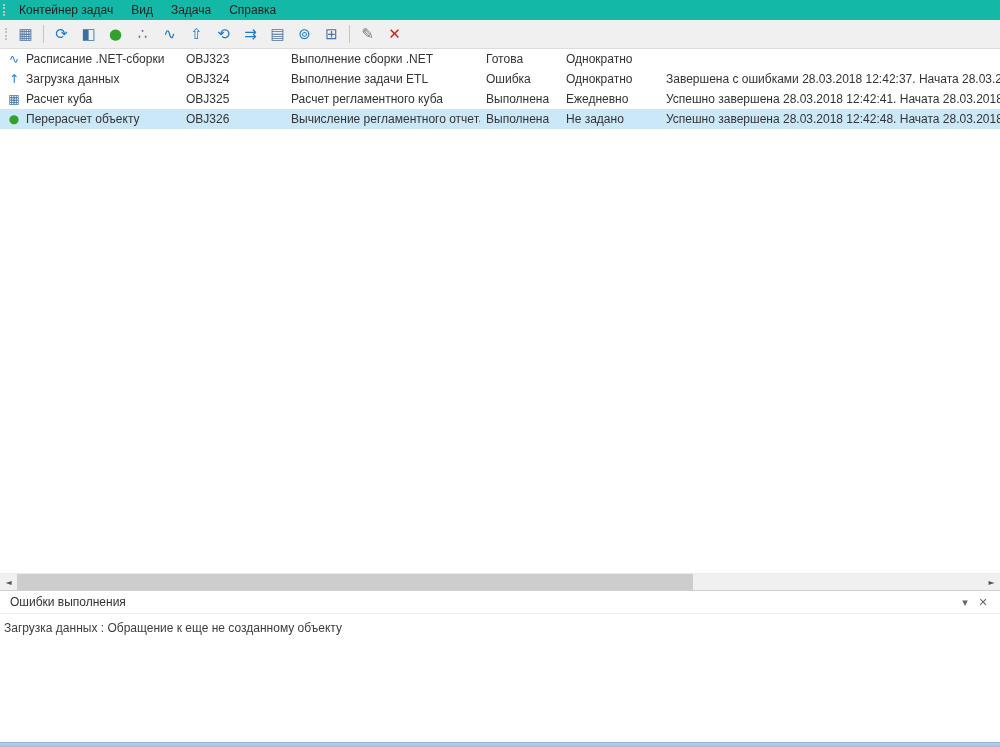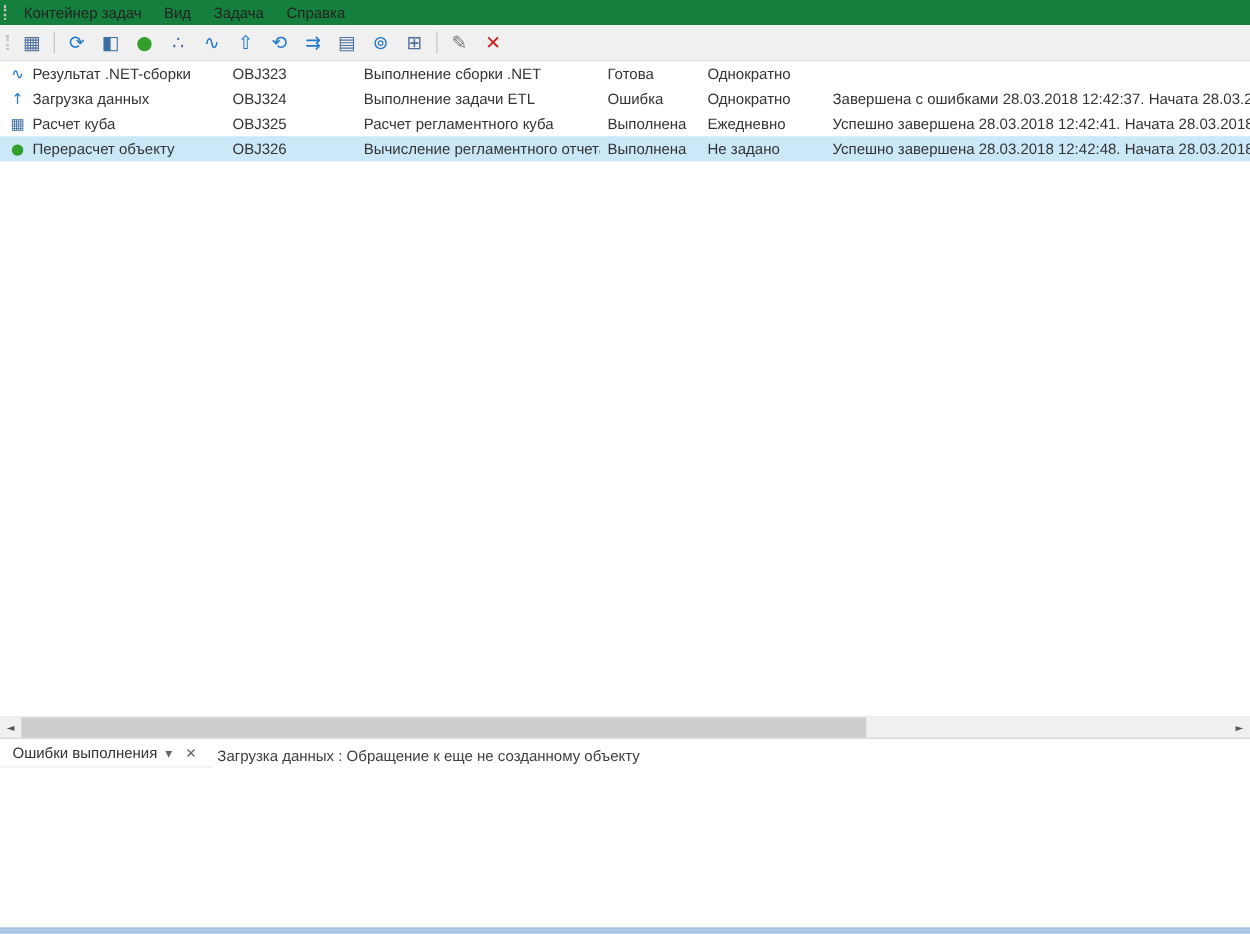--- a/index.html
+++ b/index.html
@@ -5,21 +5,21 @@
   * { box-sizing: border-box; }
   html,body { margin:0; padding:0; }
   body {
     width:1000px; height:747px; overflow:hidden;
     font-family:"Liberation Sans", sans-serif;
     font-size:12px; color:#333; background:#fff;
   }
   .app { display:flex; flex-direction:column; width:1000px; height:747px; background:#f0f0f0; }
 
   
-  .menubar { height:20px; background:#15803d; display:flex; align-items:center; flex:0 0 auto; }
+  .menubar { height:20px; background:#14b8a6; display:flex; align-items:center; flex:0 0 auto; }
   .grip { width:0; height:12px; border-left:2px dotted #c3c3c3; margin:0 5px 0 3px; }
   .menu-item { padding:2px 9px; cursor:default; color:#222; white-space:nowrap; }
 
   
   .toolbar { height:28px; background:#f0f0f0; display:flex; align-items:center; padding:0 2px; flex:0 0 auto; }
   .tb { width:27px; height:24px; border:0; background:transparent; display:flex; align-items:center; justify-content:center; font-size:15px; line-height:1; padding:0; cursor:default; font-family:"DejaVu Sans",sans-serif; }
   .tb-sep { width:0; height:18px; border-left:1px solid #c6c6c6; margin:0 4px; }
 
   
   .grid { height:542px; background:#fff; display:flex; flex-direction:column; border-top:1px solid #dcdcdc; flex:0 0 auto; }
@@ -38,21 +38,21 @@
   .cell.c-name { display:flex; align-items:center; gap:5px; padding-left:7px; }
   .row-icon { width:14px; flex:0 0 auto; text-align:center; font-size:12px; font-family:"DejaVu Sans",sans-serif; }
 
   
   .hscroll { height:17px; background:#f0f0f0; display:flex; flex:0 0 auto; border-top:1px solid #eaeaea; }
   .sb-btn { width:17px; height:16px; display:flex; align-items:center; justify-content:center; font-size:8px; color:#555; font-family:"DejaVu Sans",sans-serif; cursor:default; }
   .sb-track { flex:1 1 auto; position:relative; }
   .sb-thumb { position:absolute; left:0; top:0; height:16px; width:70%; background:#cdcdcd; }
 
   
-  .errors-panel { flex:1 1 auto; background:#fff; border-top:1px solid #d0d0d0; display:flex; flex-direction:row; min-height:0; }
+  .errors-panel { flex:1 1 auto; background:#fff; border-top:1px solid #d0d0d0; display:flex; flex-direction:column; min-height:0; }
   .panel-header { height:23px; display:flex; align-items:center; padding:0 8px 0 10px; color:#333; border-bottom:1px solid #ececec; flex:0 0 auto; }
   .panel-title { flex:1 1 auto; }
   .panel-btn { width:18px; height:18px; display:flex; align-items:center; justify-content:center; color:#666; font-size:11px; cursor:default; font-family:"DejaVu Sans",sans-serif; }
   .panel-body { padding:7px 4px; color:#3d3d3d; flex:1 1 auto; }
 
   
   .bottom-border { height:5px; background:linear-gradient(#b9d1ec,#9bbce2); border-top:1px solid #8fb0d8; flex:0 0 auto; }
 </style>
 </head>
 <body>
@@ -115,21 +115,21 @@
       </button>
   </div>
 
   <div class="grid">
 
     <div class="rows">
 
       <div class="row">
         <div class="cell c-name">
           <span class="row-icon" style="color: rgb(31, 120, 200);">∿</span>
-          <span>Результат .NET-сборки</span>
+          <span>Расписание .NET-сборки</span>
         </div>
         <div class="cell c-id">OBJ323</div>
         <div class="cell c-type">Выполнение сборки .NET</div>
         <div class="cell c-state">Готова</div>
         <div class="cell c-sched">Однократно</div>
         <div class="cell c-result"></div>
       </div>
 
       <div class="row">
         <div class="cell c-name">

